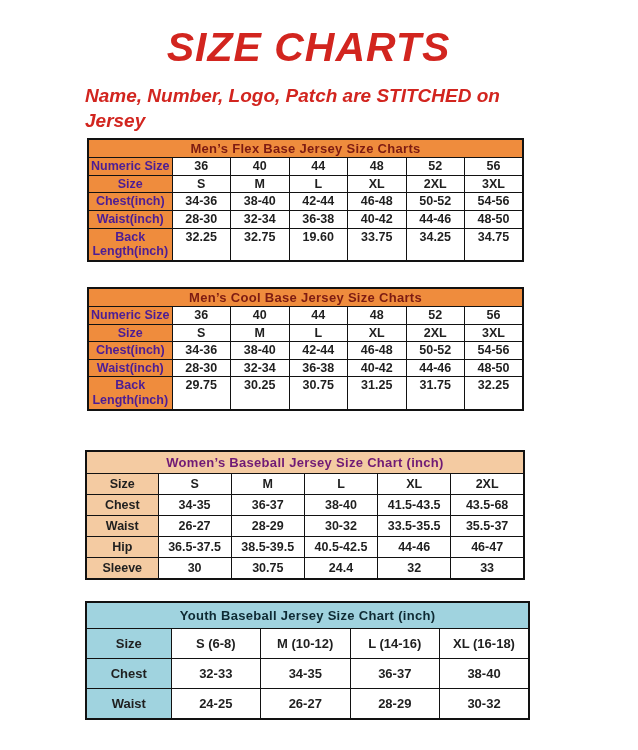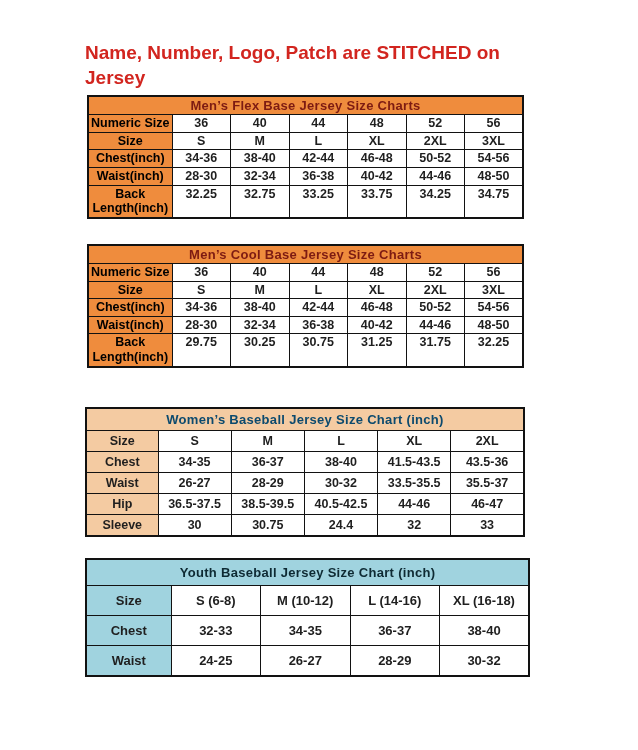--- a/index.html
+++ b/index.html
@@ -17,62 +17,63 @@
     font-family:"Liberation Sans",sans-serif;
   }
   .content{width:447px;margin-left:85px;padding-top:26px;}
   h1.title{
     margin:0;text-align:center;font-style:italic;font-weight:bold;
     font-size:41px;line-height:1.05;letter-spacing:1px;
     color:var(--accent-red,#d2251f);white-space:nowrap;
   }
   .subtitle{
     margin:14px 0 0 0;max-width:434px;
-    font-weight:bold;font-size:19px;line-height:1.32;
+    font-style:italic;font-weight:bold;font-size:19px;line-height:1.32;
     color:var(--accent-red,#d2251f);
   }
   #tables{margin-top:5px;}
   table.tbl{
     border-collapse:collapse;table-layout:fixed;
     border:2px solid #121212;color:var(--text-dark,#1f1f1f);
   }
   .tbl th,.tbl td{
     border:1px solid #121212;text-align:center;font-weight:bold;overflow:hidden;
   }
   th.band{letter-spacing:.3px;}
 
   
   .theme-orange{width:437px;margin-left:2px;}
   .theme-orange col.col-label{width:84px;}
   .theme-orange th.band{background:var(--orange,#ef8c3d);color:var(--orange-band-text,#7d1b12);font-size:13px;padding:1px 0;}
   .theme-orange td{font-size:12.5px;line-height:1.17;padding:1px 2px;vertical-align:top;}
-  .theme-orange td.label{background:var(--orange,#ef8c3d);color:#000000;}
+  .theme-orange td.label{background:var(--orange,#ef8c3d);color:#4c1d95;}
 
   
   .theme-peach{width:440px;}
   .theme-peach col.col-label{width:72px;}
-  .theme-peach th.band{background:var(--peach,#f4cba2);color:#0c4a6e;font-size:13px;padding:3px 0;}
+  .theme-peach th.band{background:var(--peach,#f4cba2);color:#701a75;font-size:13px;padding:3px 0;}
   .theme-peach td{font-size:12.5px;padding:3px 2px;}
   .theme-peach td.label{background:var(--peach,#f4cba2);}
 
   
   .theme-blue{width:445px;}
   .theme-blue col.col-label{width:85px;}
   .theme-blue th.band{background:var(--light-blue,#a0d3df);color:#0e2a33;font-size:13px;padding:5px 15px;}
   .theme-blue td{font-size:13px;padding:7px 2px;}
   .theme-blue td.label{background:var(--light-blue,#a0d3df);}
 
   #tables table:nth-child(1){margin-bottom:25px;}
   #tables table:nth-child(2){margin-bottom:39px;}
   #tables table:nth-child(3){margin-bottom:21px;}
 </style>
 </head>
 <body>
 
 <div class="content">
+  <h1 class="title">SIZE CHARTS</h1>
   <p class="subtitle">Name, Number, Logo, Patch are STITCHED on Jersey</p>
   <div id="tables">
       <table class="tbl theme-orange">
         <colgroup>
           <col class="col-label">
           <col>
           <col>
           <col>
           <col>
           <col>
@@ -117,21 +118,21 @@
             <td>32-34</td>
             <td>36-38</td>
             <td>40-42</td>
             <td>44-46</td>
             <td>48-50</td>
           </tr>
           <tr>
             <td class="label">Back Length(inch)</td>
             <td>32.25</td>
             <td>32.75</td>
-            <td>33.25</td>
+            <td>19.60</td>
             <td>33.75</td>
             <td>34.25</td>
             <td>34.75</td>
           </tr>
         </tbody>
       </table>
       <table class="tbl theme-orange">
         <colgroup>
           <col class="col-label">
           <col>
@@ -216,21 +217,21 @@
             <td>L</td>
             <td>XL</td>
             <td>2XL</td>
           </tr>
           <tr>
             <td class="label">Chest</td>
             <td>34-35</td>
             <td>36-37</td>
             <td>38-40</td>
             <td>41.5-43.5</td>
-            <td>43.5-36</td>
+            <td>43.5-68</td>
           </tr>
           <tr>
             <td class="label">Waist</td>
             <td>26-27</td>
             <td>28-29</td>
             <td>30-32</td>
             <td>33.5-35.5</td>
             <td>35.5-37</td>
           </tr>
           <tr>

